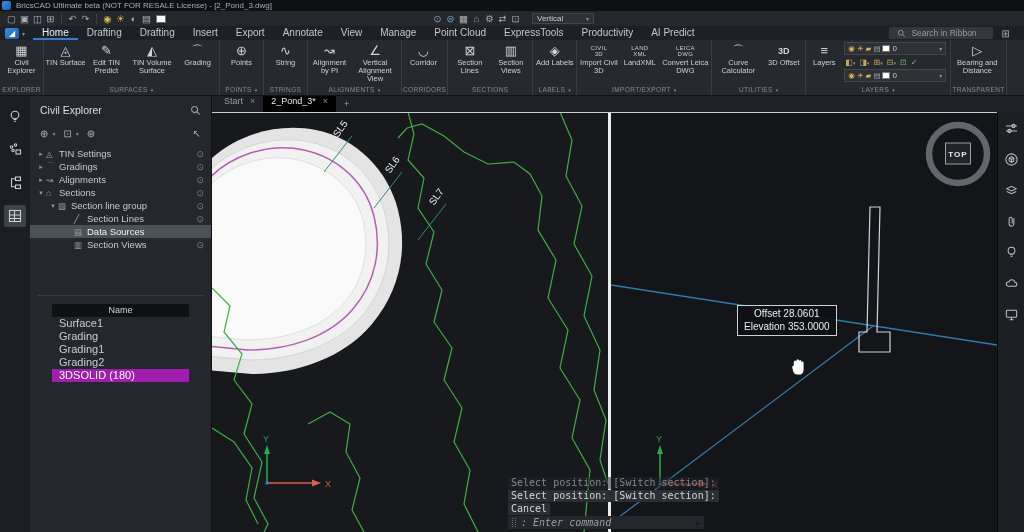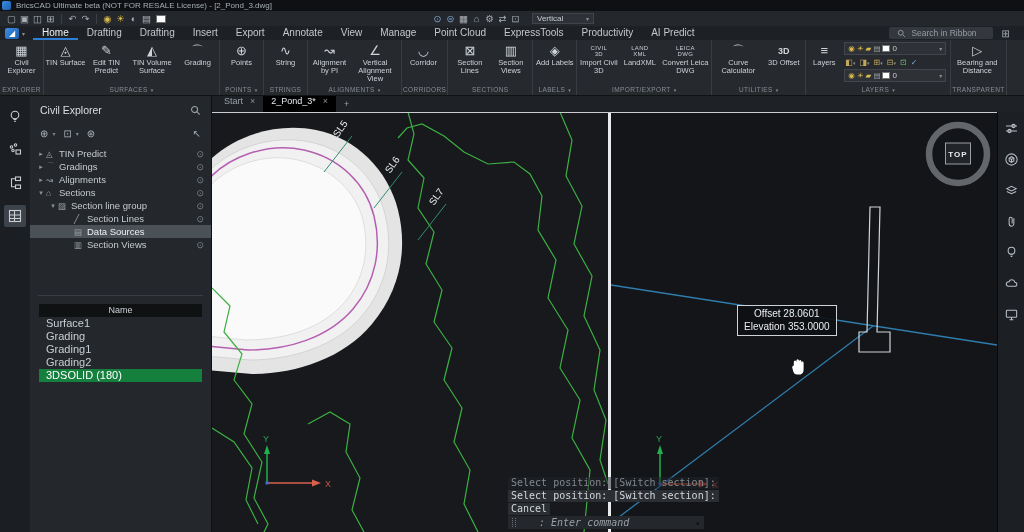--- a/index.html
+++ b/index.html
@@ -66,24 +66,24 @@
   .ptools .car{font-size:6px;color:#7f858b;margin-right:4px}
   .ptools .right{margin-left:auto}
   .tree{padding-top:3px;font-size:9.5px;color:#c6cbd0}
   .trow{display:flex;align-items:center;height:13px}
   .trow .arr{width:10px;font-size:7px;color:#8b9197;text-align:center;flex:none}
   .trow .ticn{width:13px;font-size:8.5px;color:#9aa0a6;flex:none}
   .trow .lbl{white-space:nowrap}
   .trow .eye{margin-left:auto;margin-right:7px;font-size:9px;color:#7f858b}
   .trow.selected{background:#4a5258;color:#eef1f4}
   .psep{border-top:1px solid #3a3e44;margin:44px 8px 8px}
-  .ntable{margin:0 9px}
+  .ntable{margin:0 22px}
   .nhead{background:#0f1113;text-align:center;font-size:9px;color:#ced3d8;height:13px;line-height:13px}
   .nrow{height:13px;line-height:13px;padding-left:7px;font-size:11px;color:#c9ced3}
-  .nrow.selected{background:#15803d;color:#fff}
+  .nrow.selected{background:#a21caf;color:#fff}
 
   .doc{flex:1;display:flex;flex-direction:column;background:#141619;min-width:0}
   .dtabs{height:16px;background:#1e2125;display:flex;align-items:stretch;padding-left:4px;font-size:9px;color:#9aa0a6}
   .dtab{display:flex;align-items:flex-start;gap:7px;padding:0 8px}
   .dtab.active{background:#000000;color:#e8ecef}
   .dtab .x{font-size:9px;color:#8a9096}
   .dplus{padding:0 8px;display:flex;align-items:center;color:#9aa0a6}
 
   .vparea{position:relative;height:420px}
   .vptop{position:absolute;left:0;top:0;width:812px;height:1px;background:#c9cdd1;z-index:5}
@@ -94,21 +94,21 @@
   .rstrip svg{stroke:#b9bfc5;fill:none;stroke-width:1.1}
 
   .tip{position:absolute;left:126px;top:193px;border:1px solid #cdd2d8;background:rgba(14,16,19,.92);color:#e9edf0;font-size:10px;line-height:12.5px;padding:2px 6px;text-align:center;z-index:6;white-space:nowrap}
   .hand{position:absolute;left:178px;top:246px;z-index:7}
 
   
   .cmd{position:absolute;left:508px;top:477px;z-index:8;font-family:"DejaVu Sans Mono",monospace;font-size:10px}
   .cline{display:table;padding:0 3px;height:12px;line-height:12px;margin-bottom:1px;white-space:pre}
   .ghost{color:#82888e;background:rgba(32,35,39,.5)}
   .strong{color:#d2d7db;background:#2b2f34}
-  .cinput{width:196px;height:13px;background:#24272c;display:flex;align-items:center;font-style:italic;color:#9aa0a6;padding:0 4px;gap:23px}
+  .cinput{width:196px;height:13px;background:#24272c;display:flex;align-items:center;font-style:italic;color:#9aa0a6;padding:0 4px;gap:5px}
   .handle{width:4px;height:9px;border-left:1px dotted #6a7076;border-right:1px dotted #6a7076}
   .ccaret{margin-left:auto;color:#0d0e10;font-size:8px;font-style:normal}
 </style>
 </head>
 <body>
 
 <div id="root">
 
   <div class="tb">
     <span class="appdot"></span>
@@ -424,21 +424,21 @@
           <span class="car">▾</span>
         <span>⊡</span>
           <span class="car">▾</span>
         <span>⊛</span>
         <span class="right">↖</span>
       </div>
       <div class="tree">
         <div class="trow" style="padding-left:6px">
           <span class="arr">▸</span>
           <span class="ticn">◬</span>
-          <span class="lbl">TIN Predict</span>
+          <span class="lbl">TIN Settings</span>
           <span class="eye">⊙</span>
         </div>
         <div class="trow" style="padding-left:6px">
           <span class="arr">▸</span>
           <span class="ticn">⌒</span>
           <span class="lbl">Gradings</span>
           <span class="eye">⊙</span>
         </div>
         <div class="trow" style="padding-left:6px">
           <span class="arr">▸</span>

